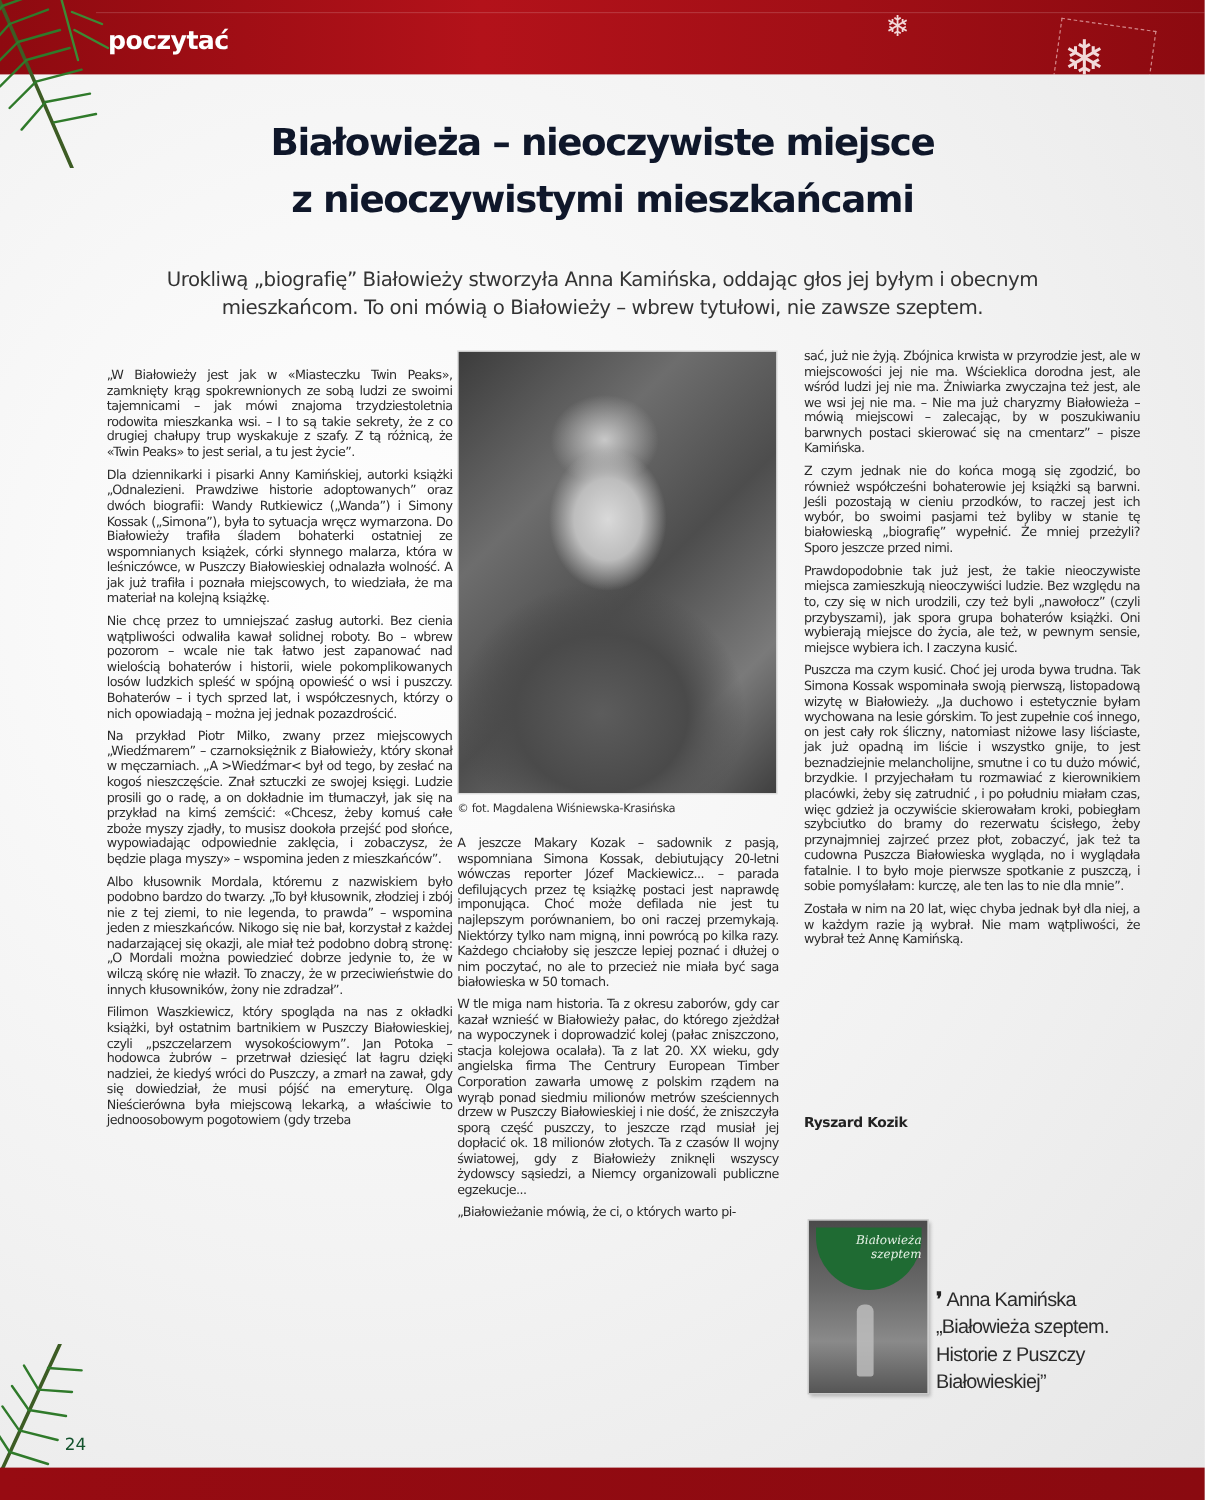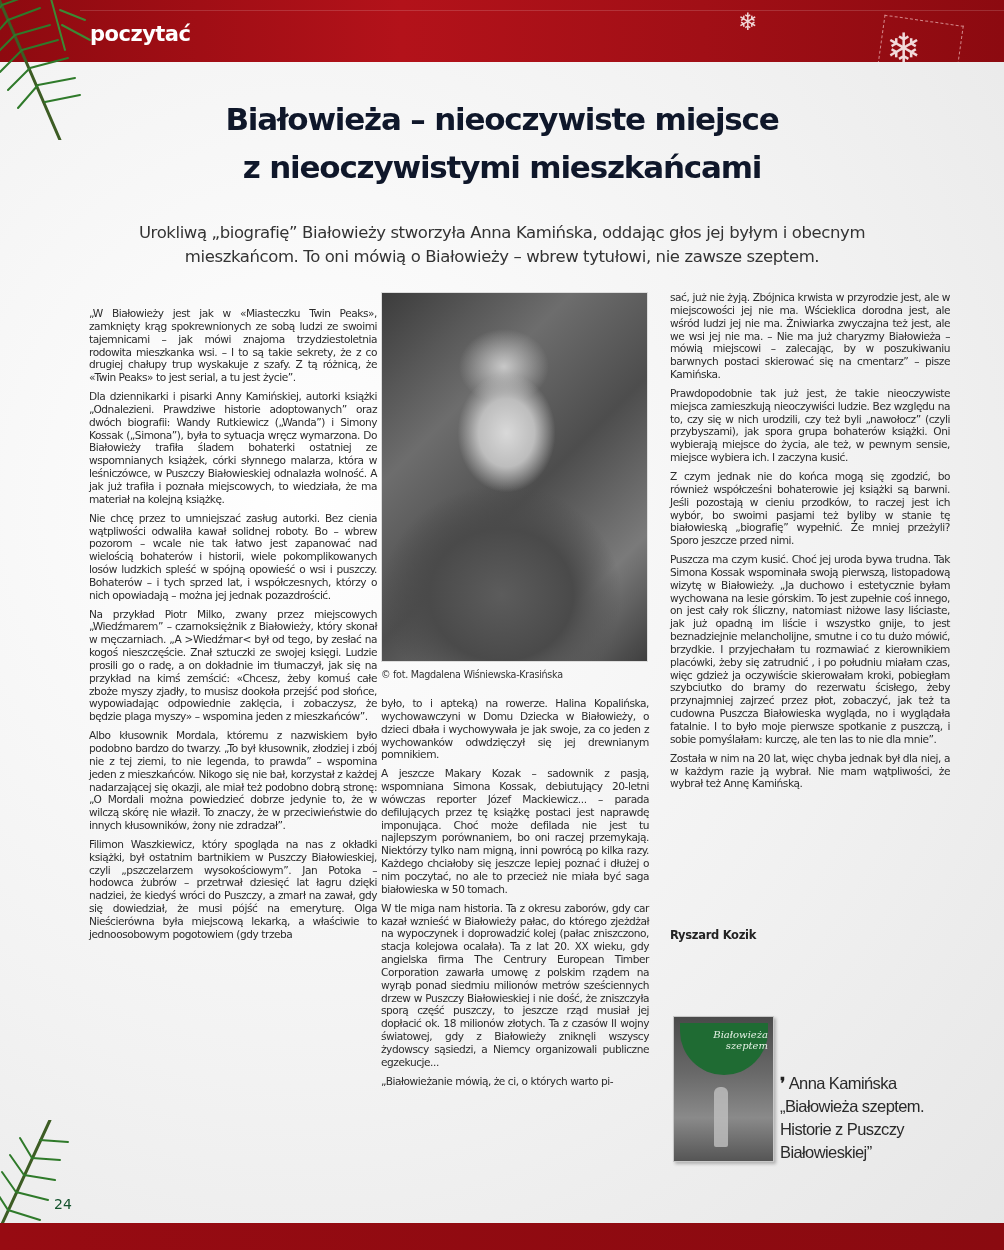--- a/index.html
+++ b/index.html
@@ -140,30 +140,29 @@
   <p>Nie chcę przez to umniejszać zasług autorki. Bez cienia wątpliwości odwaliła kawał solidnej roboty. Bo – wbrew pozorom – wcale nie tak łatwo jest zapanować nad wielością bohaterów i historii, wiele pokomplikowanych losów ludzkich spleść w spójną opowieść o wsi i puszczy. Bohaterów – i tych sprzed lat, i współczesnych, którzy o nich opowiadają – można jej jednak pozazdrościć.</p>
   <p>Na przykład Piotr Milko, zwany przez miejscowych „Wiedźmarem” – czarnoksiężnik z Białowieży, który skonał w męczarniach. „A &gt;Wiedźmar&lt; był od tego, by zesłać na kogoś nieszczęście. Znał sztuczki ze swojej księgi. Ludzie prosili go o radę, a on dokładnie im tłumaczył, jak się na przykład na kimś zemścić: «Chcesz, żeby komuś całe zboże myszy zjadły, to musisz dookoła przejść pod słońce, wypowiadając odpowiednie zaklęcia, i zobaczysz, że będzie plaga myszy» – wspomina jeden z mieszkańców”.</p>
   <p>Albo kłusownik Mordala, któremu z nazwiskiem było podobno bardzo do twarzy. „To był kłusownik, złodziej i zbój nie z tej ziemi, to nie legenda, to prawda” – wspomina jeden z mieszkańców. Nikogo się nie bał, korzystał z każdej nadarzającej się okazji, ale miał też podobno dobrą stronę: „O Mordali można powiedzieć dobrze jedynie to, że w wilczą skórę nie właził. To znaczy, że w przeciwieństwie do innych kłusowników, żony nie zdradzał”.</p>
   <p>Filimon Waszkiewicz, który spogląda na nas z okładki książki, był ostatnim bartnikiem w Puszczy Białowieskiej, czyli „pszczelarzem wysokościowym”. Jan Potoka – hodowca żubrów – przetrwał dziesięć lat łagru dzięki nadziei, że kiedyś wróci do Puszczy, a zmarł na zawał, gdy się dowiedział, że musi pójść na emeryturę. Olga Nieścierówna była miejscową lekarką, a właściwie to jednoosobowym pogotowiem (gdy trzeba</p>
 </div>
 
 <div class="photo" title="Portrait of Anna Kamińska, black and white"></div>
 <div class="photo-caption">© fot.  Magdalena Wiśniewska-Krasińska</div>
 
 <div class="col col2">
-  <p>było, to i apteką) na rowerze. Halina Kopalińska, wychowawczyni w Domu Dziecka w Białowieży, o dzieci dbała i wychowywała je jak swoje, za co jeden z wychowanków odwdzięczył się jej drewnianym pomnikiem.</p>
   <p>A jeszcze Makary Kozak – sadownik z pasją, wspomniana Simona Kossak, debiutujący 20-letni wówczas reporter Józef Mackiewicz... – parada defilujących przez tę książkę postaci jest naprawdę imponująca. Choć może defilada nie jest tu najlepszym porównaniem, bo oni raczej przemykają. Niektórzy tylko nam migną, inni powrócą po kilka razy. Każdego chciałoby się jeszcze lepiej poznać i dłużej o nim poczytać, no ale to przecież nie miała być saga białowieska w 50 tomach.</p>
   <p>W tle miga nam historia. Ta z okresu zaborów, gdy car kazał wznieść w Białowieży pałac, do którego zjeżdżał na wypoczynek i doprowadzić kolej (pałac zniszczono, stacja kolejowa ocalała). Ta z lat 20. XX wieku, gdy angielska firma The Centrury European Timber Corporation zawarła umowę z polskim rządem na wyrąb ponad siedmiu milionów metrów sześciennych drzew w Puszczy Białowieskiej i nie dość, że zniszczyła sporą część puszczy, to jeszcze rząd musiał jej dopłacić ok. 18 milionów złotych. Ta z czasów II wojny światowej, gdy z Białowieży zniknęli wszyscy żydowscy sąsiedzi, a Niemcy organizowali publiczne egzekucje...</p>
   <p>„Białowieżanie mówią, że ci, o których warto pi-</p>
 </div>
 
 <div class="col col3">
   <p>sać, już nie żyją. Zbójnica krwista w przyrodzie jest, ale w miejscowości jej nie ma. Wścieklica dorodna jest, ale wśród ludzi jej nie ma. Żniwiarka zwyczajna też jest, ale we wsi jej nie ma. – Nie ma już charyzmy Białowieża – mówią miejscowi – zalecając, by w poszukiwaniu barwnych postaci skierować się na cmentarz” – pisze Kamińska.</p>
+  <p>Z czym jednak nie do końca mogą się zgodzić, bo również współcześni bohaterowie jej książki są barwni. Jeśli pozostają w cieniu przodków, to raczej jest ich wybór, bo swoimi pasjami też byliby w stanie tę białowieską „biografię” wypełnić. Że mniej przeżyli? Sporo jeszcze przed nimi.</p>
   <p>Prawdopodobnie tak już jest, że takie nieoczywiste miejsca zamieszkują nieoczywiści ludzie. Bez względu na to, czy się w nich urodzili, czy też byli „nawołocz” (czyli przybyszami), jak spora grupa bohaterów książki. Oni wybierają miejsce do życia, ale też, w pewnym sensie, miejsce wybiera ich. I zaczyna kusić.</p>
-  <p>Z czym jednak nie do końca mogą się zgodzić, bo również współcześni bohaterowie jej książki są barwni. Jeśli pozostają w cieniu przodków, to raczej jest ich wybór, bo swoimi pasjami też byliby w stanie tę białowieską „biografię” wypełnić. Że mniej przeżyli? Sporo jeszcze przed nimi.</p>
   <p>Puszcza ma czym kusić. Choć jej uroda bywa trudna. Tak Simona Kossak wspominała swoją pierwszą, listopadową wizytę w Białowieży. „Ja duchowo i estetycznie byłam wychowana na lesie górskim. To jest zupełnie coś innego, on jest cały rok śliczny, natomiast niżowe lasy liściaste, jak już opadną im liście i wszystko gnije, to jest beznadziejnie melancholijne, smutne i co tu dużo mówić, brzydkie. I przyjechałam tu rozmawiać z kierownikiem placówki, żeby się zatrudnić , i po południu miałam czas, więc gdzież ja oczywiście skierowałam kroki, pobiegłam szybciutko do bramy do rezerwatu ścisłego, żeby przynajmniej zajrzeć przez płot, zobaczyć, jak też ta cudowna Puszcza Białowieska wygląda, no i wyglądała fatalnie. I to było moje pierwsze spotkanie z puszczą, i sobie pomyślałam: kurczę, ale ten las to nie dla mnie”.</p>
   <p>Została w nim na 20 lat, więc chyba jednak był dla niej, a w każdym razie ją wybrał. Nie mam wątpliwości, że wybrał też Annę Kamińską.</p>
 </div>
 <div class="author-sign">Ryszard Kozik</div>
 
 <div class="book-cover">
   <div class="green-top"></div>
   <div class="cover-title">Białowieża szeptem</div>
   <div class="figure"></div>
 </div>

